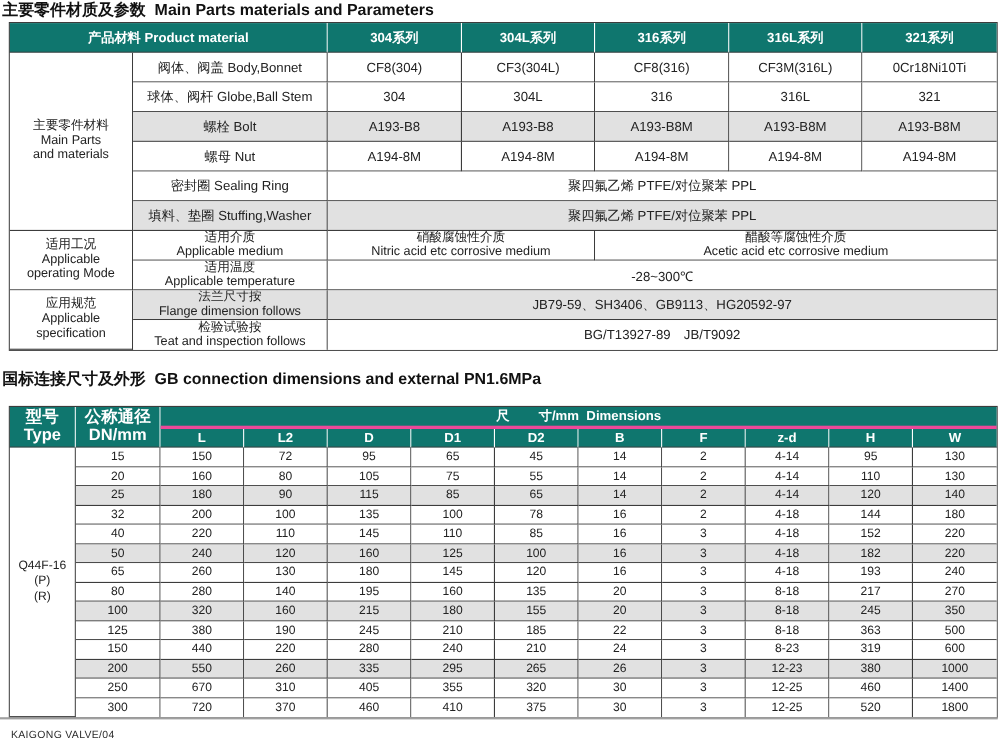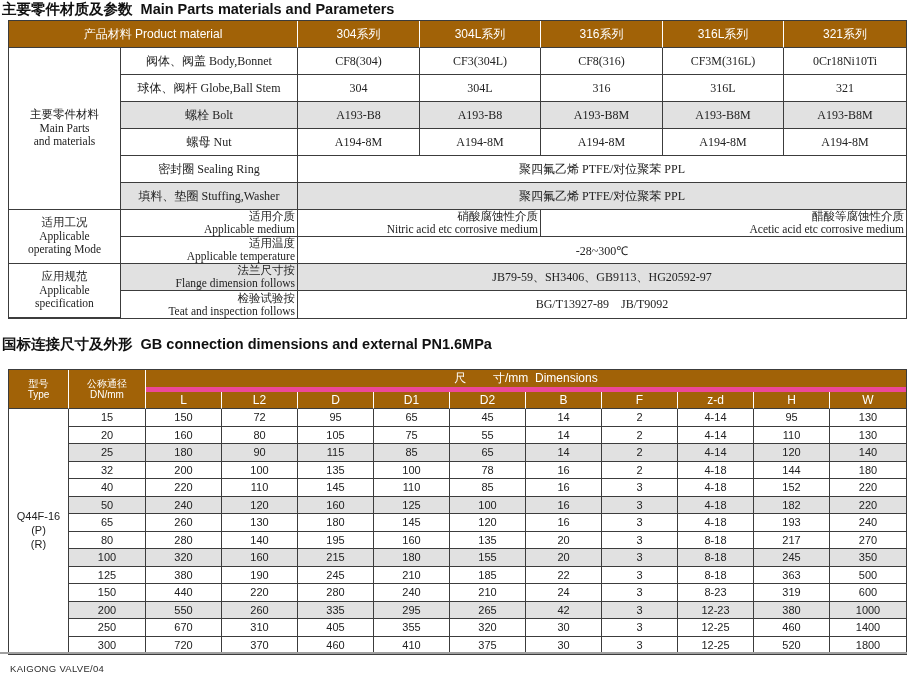--- a/index.html
+++ b/index.html
@@ -19,38 +19,38 @@
     position:absolute; left:8px; width:897px;
     border-collapse:separate; border-spacing:0; table-layout:fixed;
     border:1px solid #3c3c3c;
   }
   th, td { box-sizing:border-box; padding:0 2px; text-align:center; vertical-align:middle; overflow:hidden; }
   td {
     border-right:1px solid #3c3c3c; border-bottom:1px solid #3c3c3c;
     font-size:12px; background:#fff; color:#222;
   }
   th {
-    background:#a16207; color:#fff; font-weight:normal; font-size:12px;
+    background:#0f766e; color:#fff; font-weight:bold; font-size:12px;
     border-right:1px solid #fff; border-bottom:1px solid #fff;
   }
   tr > *:last-child { border-right:none; }
   .t1 tr:last-child td, .t2 tbody tr:last-child td { border-bottom:none; }
   tr.gray td { background:#e1e1e1;margin-left:41px; }
 
   .t1 { top:20px; }
   .t1 th { height:27px; border-bottom:1px solid #3c3c3c; }
-  .t1 td { height:27px;font-family:Liberation Serif, serif; }
+  .t1 td { height:27px; }
   .grp { background:#fff !important; font-size:11.5px; line-height:1.2; }
   .grp .en, .prl { white-space:pre-line; }
-  .dual div { font-size:11.5px; line-height:1.1;text-align:right; }
+  .dual div { font-size:11.5px; line-height:1.1; }
 
   .t2 { top:369px; }
   .t2 thead th { height:17px; font-size:12px; }
-  .t2 thead th.deep { border-bottom:1px solid #3c3c3c; white-space:pre-line; line-height:1.1; font-size:10px; }
-  .t2 thead th.span-h { white-space:pre; border-bottom:5px solid #ec4899; }
+  .t2 thead th.deep { border-bottom:1px solid #3c3c3c; white-space:pre-line; line-height:1.1; font-size:15px; }
+  .t2 thead th.span-h { white-space:pre; border-bottom:3px solid #ec4899; }
   .t2 thead tr.sub th { border-bottom:1px solid #3c3c3c; }
   .t2 td { height:17.5px; font-size:11px; }
   .type-cell { background:#fff !important; white-space:pre-line; font-size:11.5px; line-height:1.25; }
 
   #rule { position:absolute; top:652px; left:0; width:907px; height:2px; background:#a0a0a0; }
   #footer-text { position:absolute; top:663px; left:10px; font-size:9.5px; color:#2b2b2b; letter-spacing:0.3px; }
 </style>
 </head>
 <body>
 
@@ -353,21 +353,21 @@
         <td>319</td>
         <td>600</td>
       </tr>
       <tr class="gray">
         <td>200</td>
         <td>550</td>
         <td>260</td>
         <td>335</td>
         <td>295</td>
         <td>265</td>
-        <td>42</td>
+        <td>26</td>
         <td>3</td>
         <td>12-23</td>
         <td>380</td>
         <td>1000</td>
       </tr>
       <tr>
         <td>250</td>
         <td>670</td>
         <td>310</td>
         <td>405</td>

